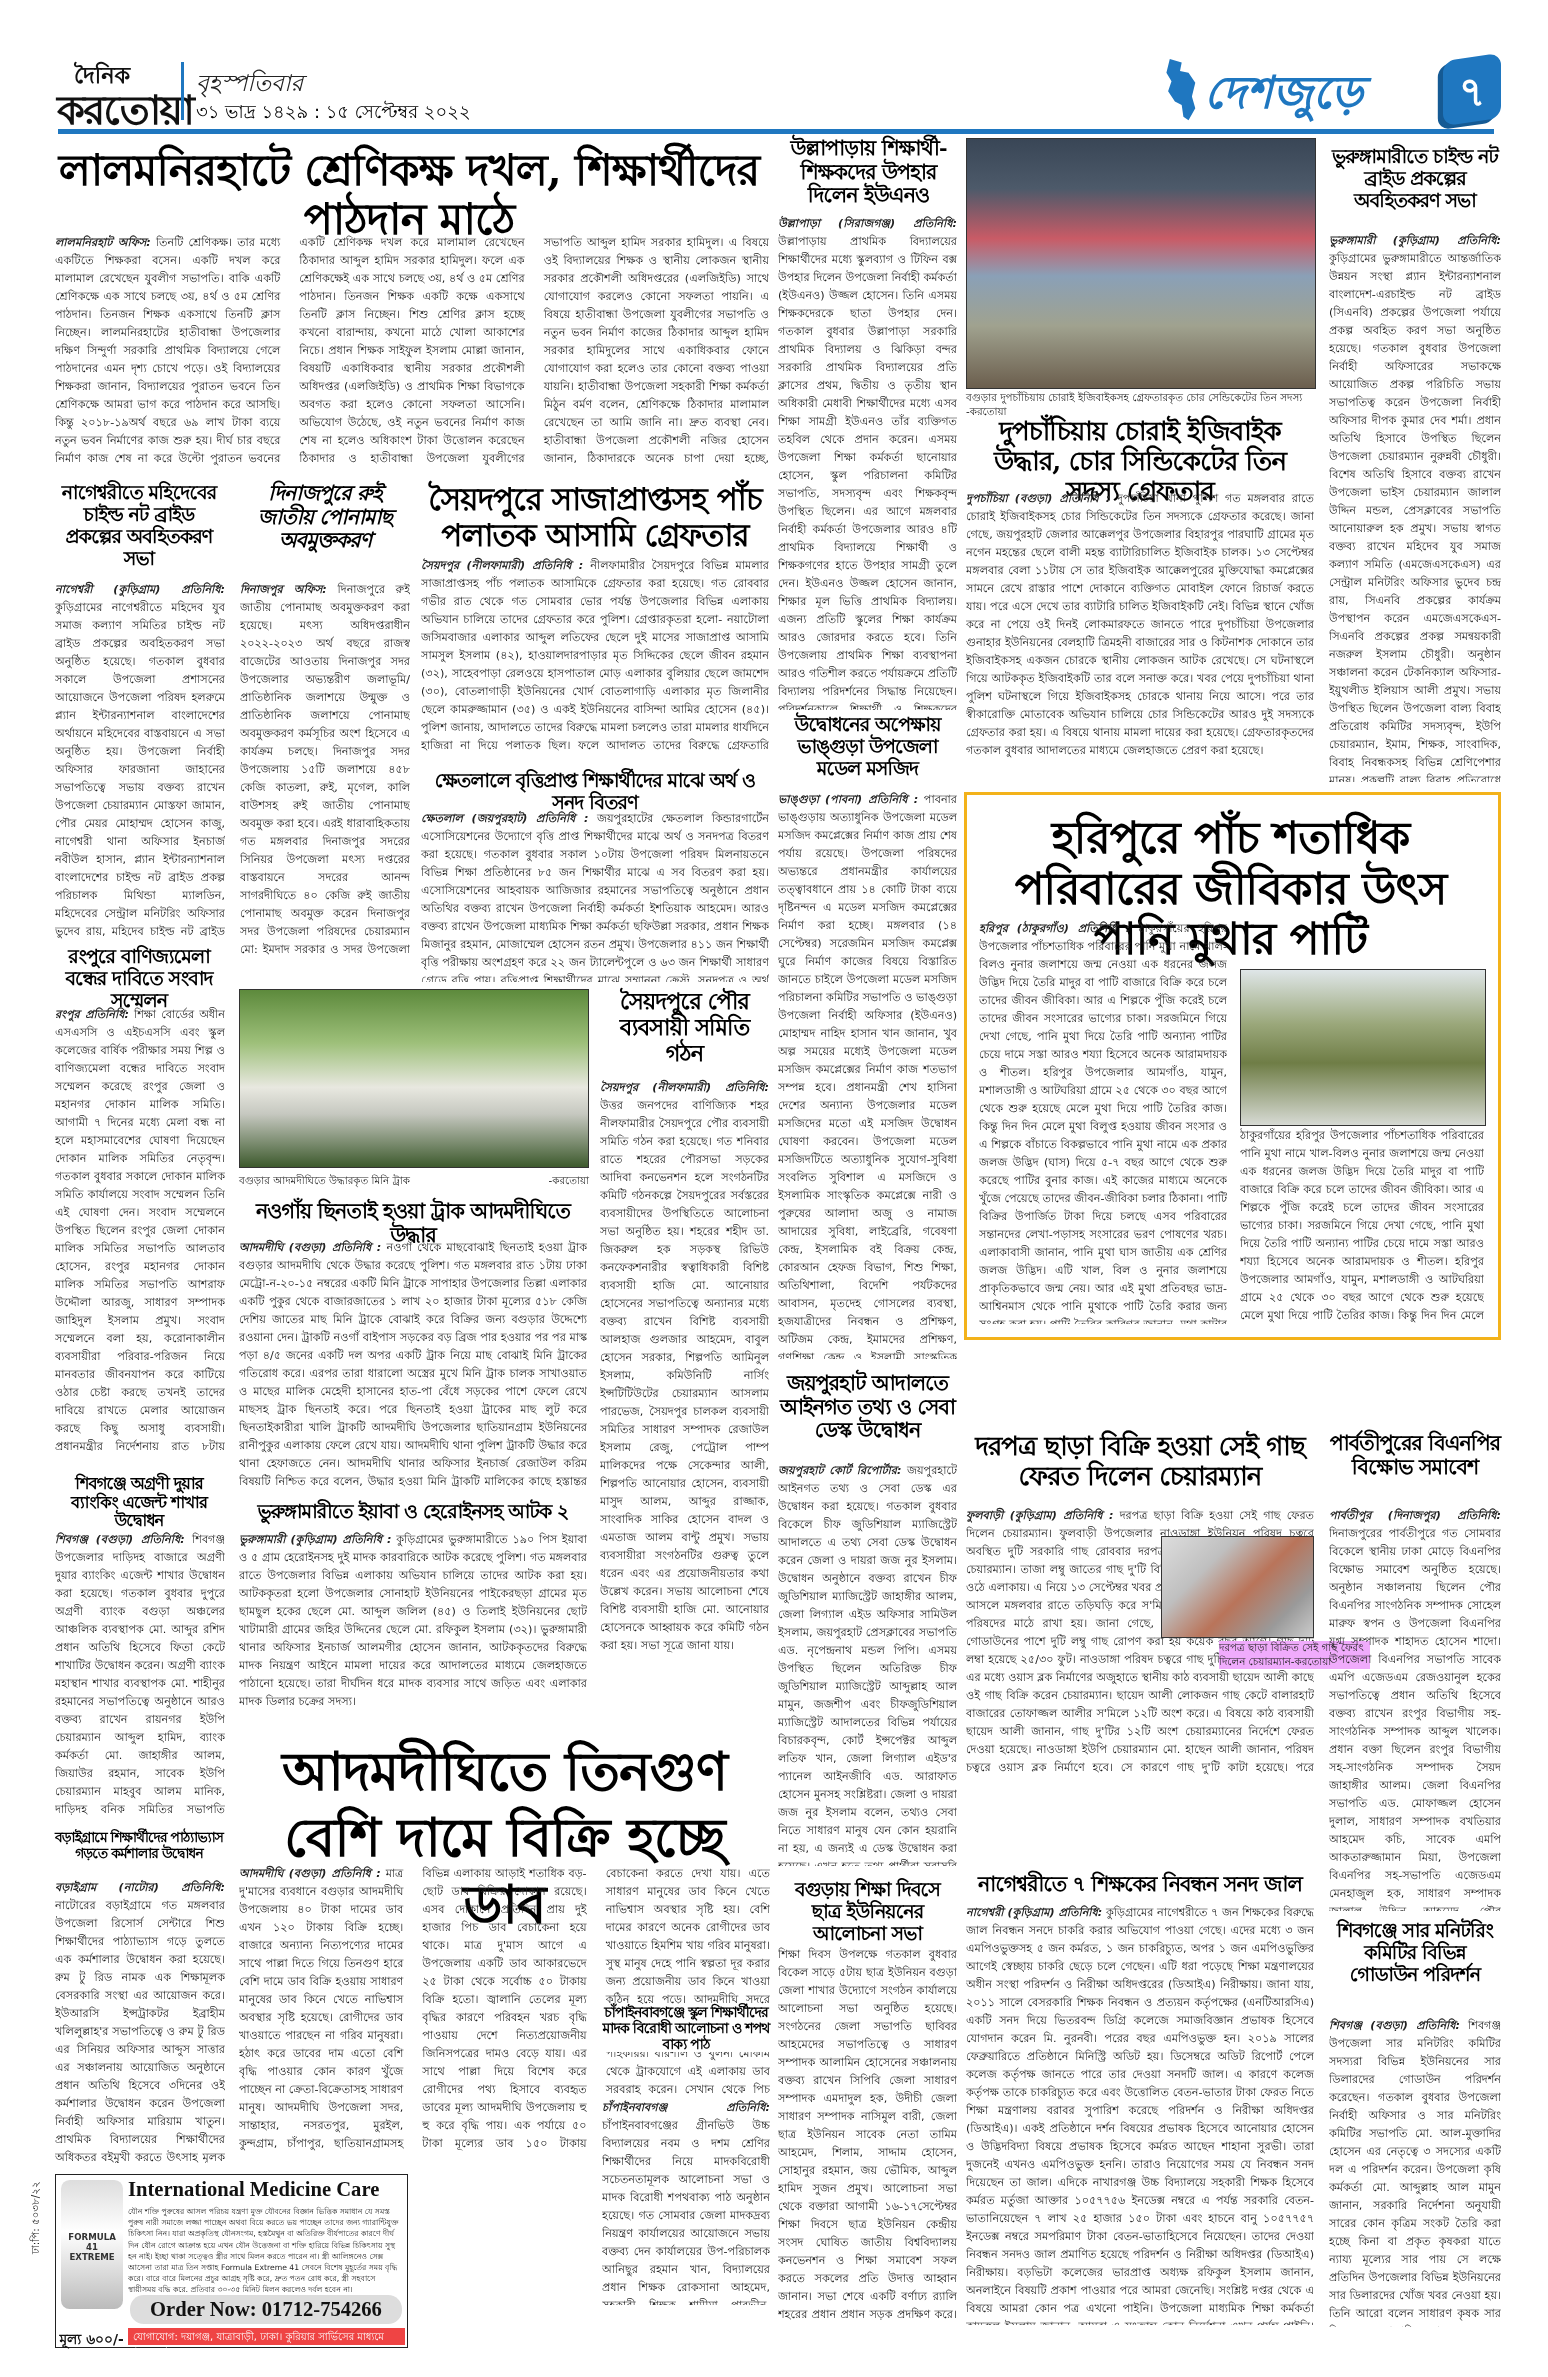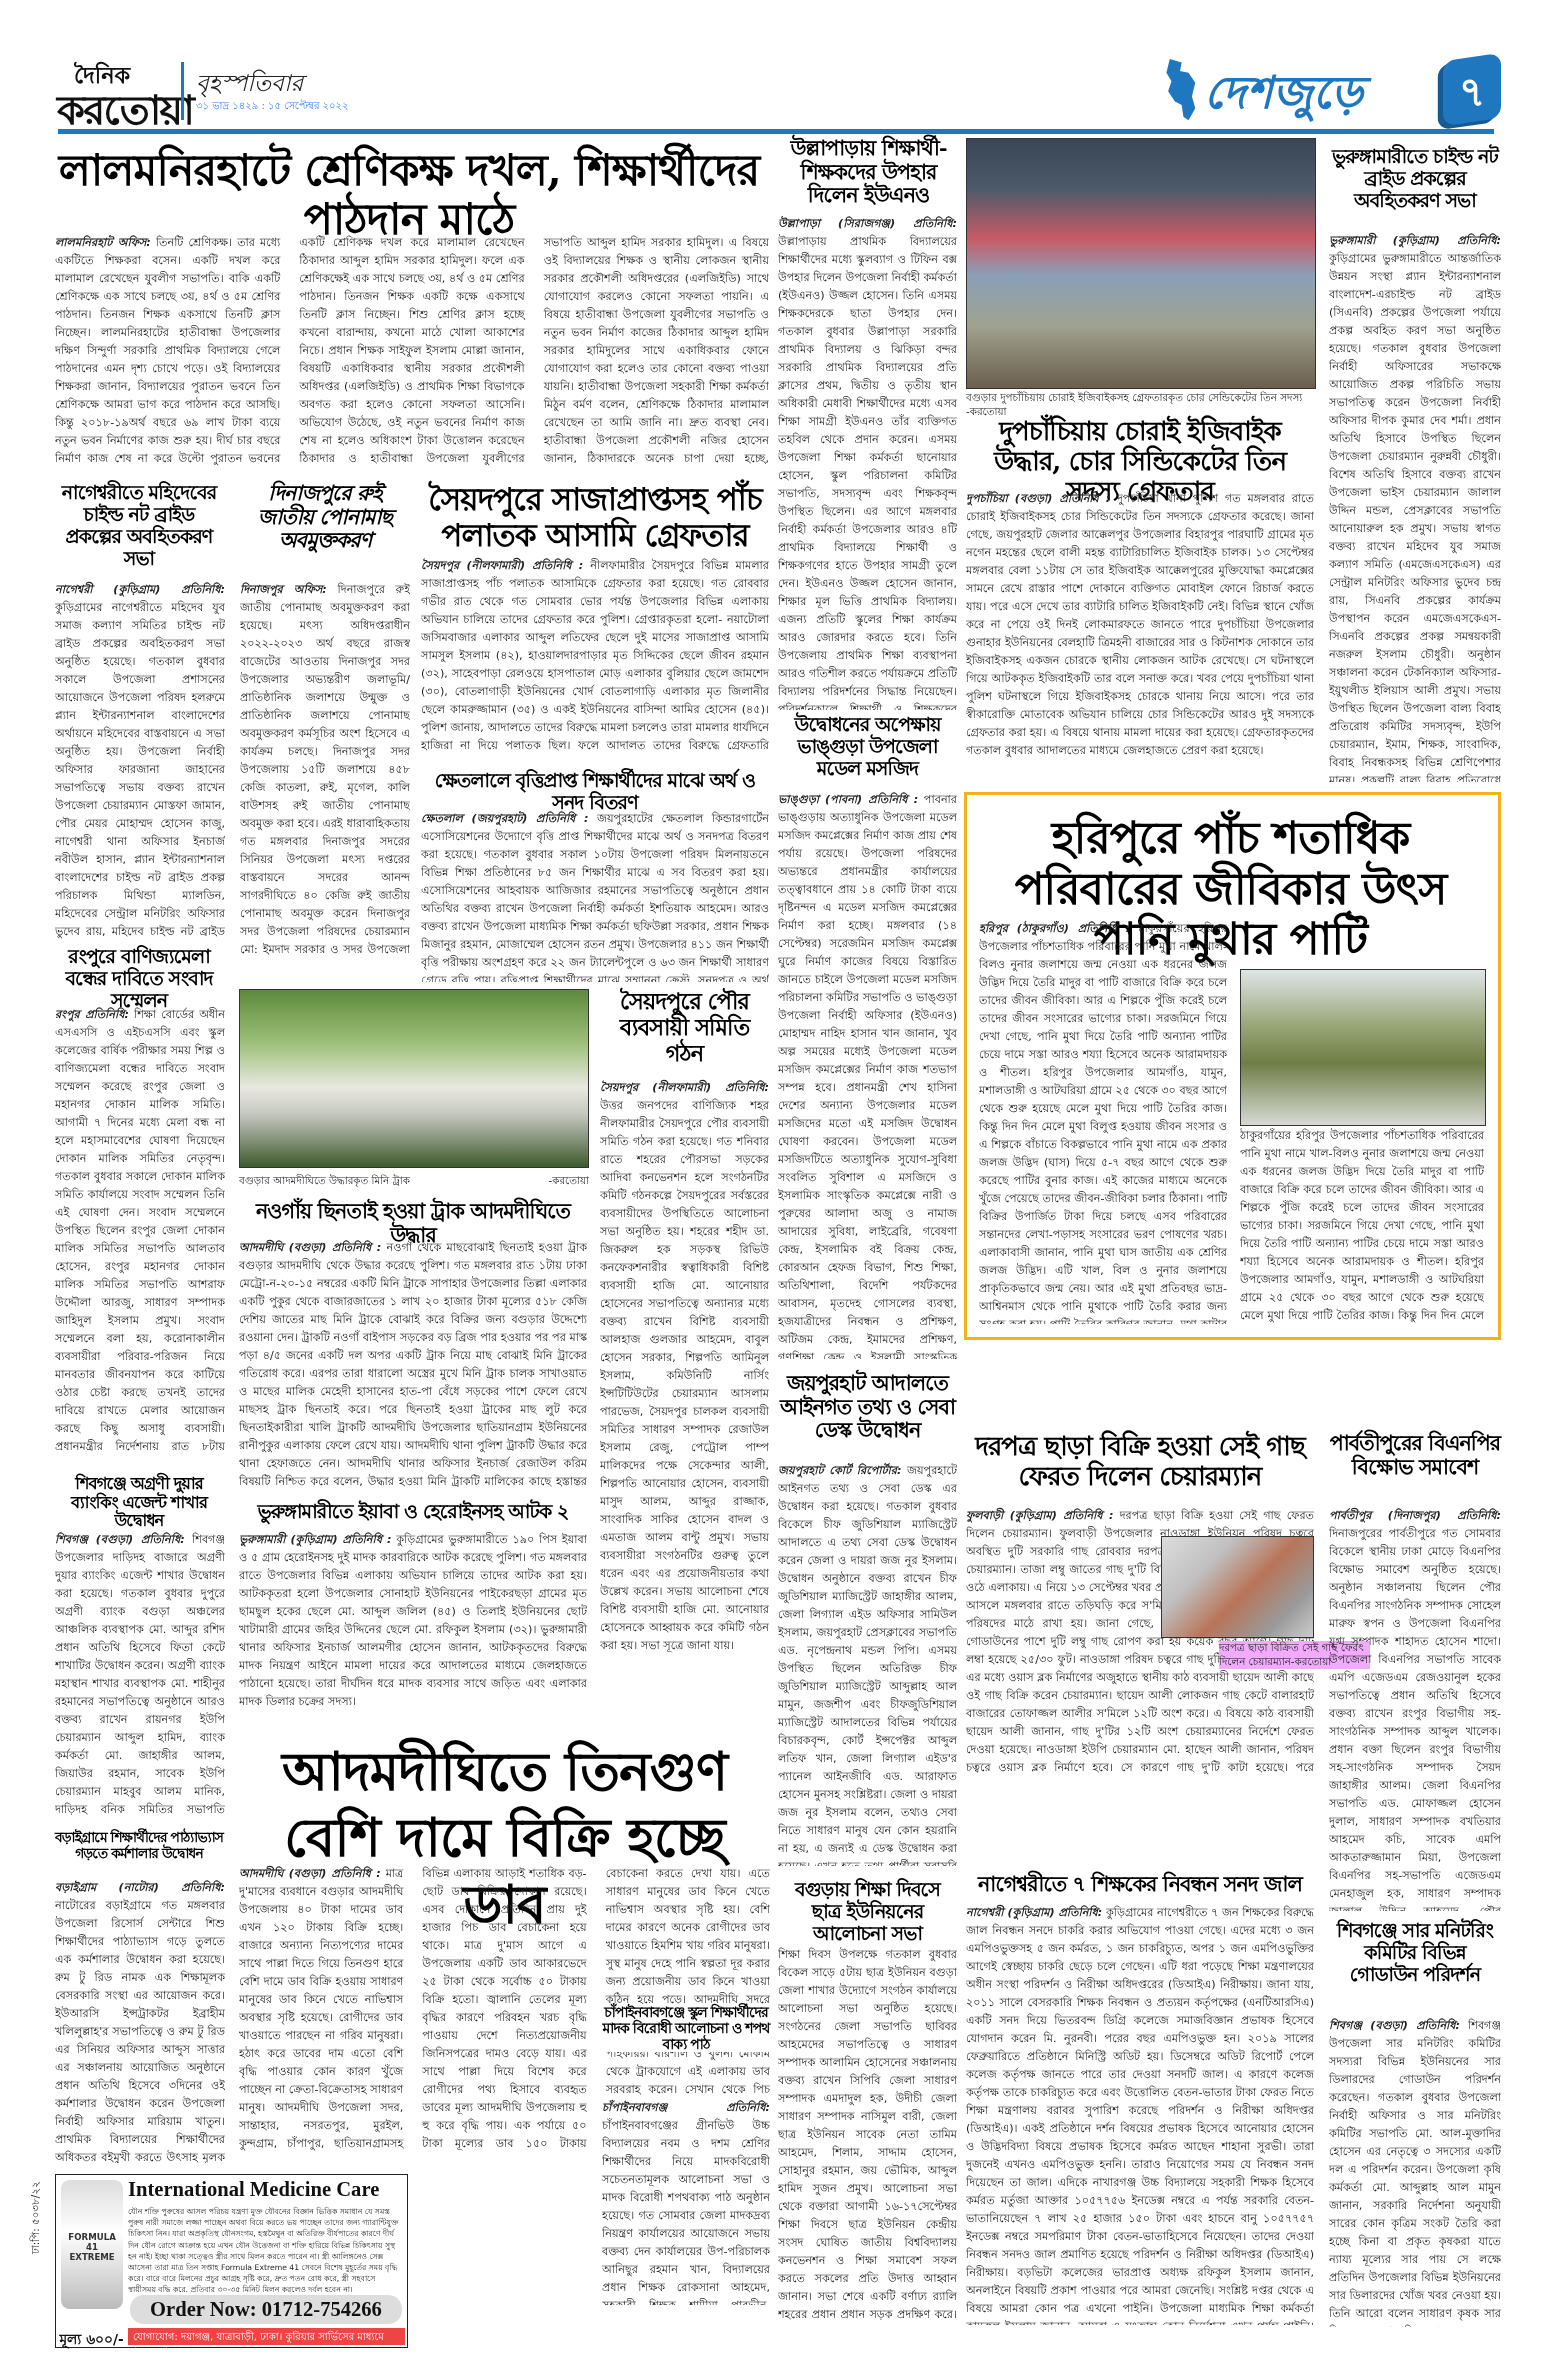--- a/index.html
+++ b/index.html
@@ -20,21 +20,21 @@
   .ad{border:1.7px solid #222;background:#fff;}
 </style>
 </head>
 <body>
 
 <div class="abs" style="left:0;top:0;width:1548px;height:138px;">
   <div class="abs" style="left:74px;top:58px;font-family:'DejaVu Serif',serif;font-weight:bold;font-size:22.4px;color:#111;">দৈনিক</div>
   <div class="abs" style="left:57px;top:79px;font-family:'DejaVu Serif',serif;font-weight:bold;font-size:40px;color:#111;letter-spacing:-1.7px;">করতোয়া</div>
   <div class="abs" style="left:181px;top:62px;width:2.6px;height:58px;background:#1f77c0;"></div>
   <div class="abs" style="left:196px;top:65px;font-family:'DejaVu Serif',serif;font-style:italic;font-size:23px;color:#222;">বৃহস্পতিবার</div>
-  <div class="abs" style="left:196px;top:98px;font-size:10px;color:#3b82f6;">৩১ ভাদ্র ১৪২৯ : ১৫ সেপ্টেম্বর ২০২২</div>
+  <div class="abs" style="left:196px;top:98px;font-size:18px;color:#000000;">৩১ ভাদ্র ১৪২৯ : ১৫ সেপ্টেম্বর ২০২২</div>
 
   <div class="abs" style="left:1163px;top:57px;width:34px;height:67px;">
     <svg width="34" height="67" viewBox="0 0 40 78">
         <path d="M8 2 L22 6 L20 16 L30 18 L38 30 L34 46 L38 60 L30 74 L24 70 L22 56 L14 52 L6 40 L10 28 L4 18 Z" fill="#1f77c0"></path>
       </svg>
   </div>
   <div class="abs" style="left:1204px;top:58px;font-family:'DejaVu Serif',serif;font-weight:bold;font-style:italic;font-size:45px;color:#1f77c0;">দেশজুড়ে</div>
   <div class="abs" style="left:1443px;top:57px;width:58px;height:65px;background:#1f77c0;border-radius:12px;transform:skewY(-8deg);box-shadow:-5.2px 3.4px 0 #155a94;"></div>
   <div class="abs" style="left:1443px;top:60px;width:58px;height:60px;text-align:center;font-family:'DejaVu Serif',serif;font-weight:bold;font-size:41px;color:#fff;">৭</div>
 

